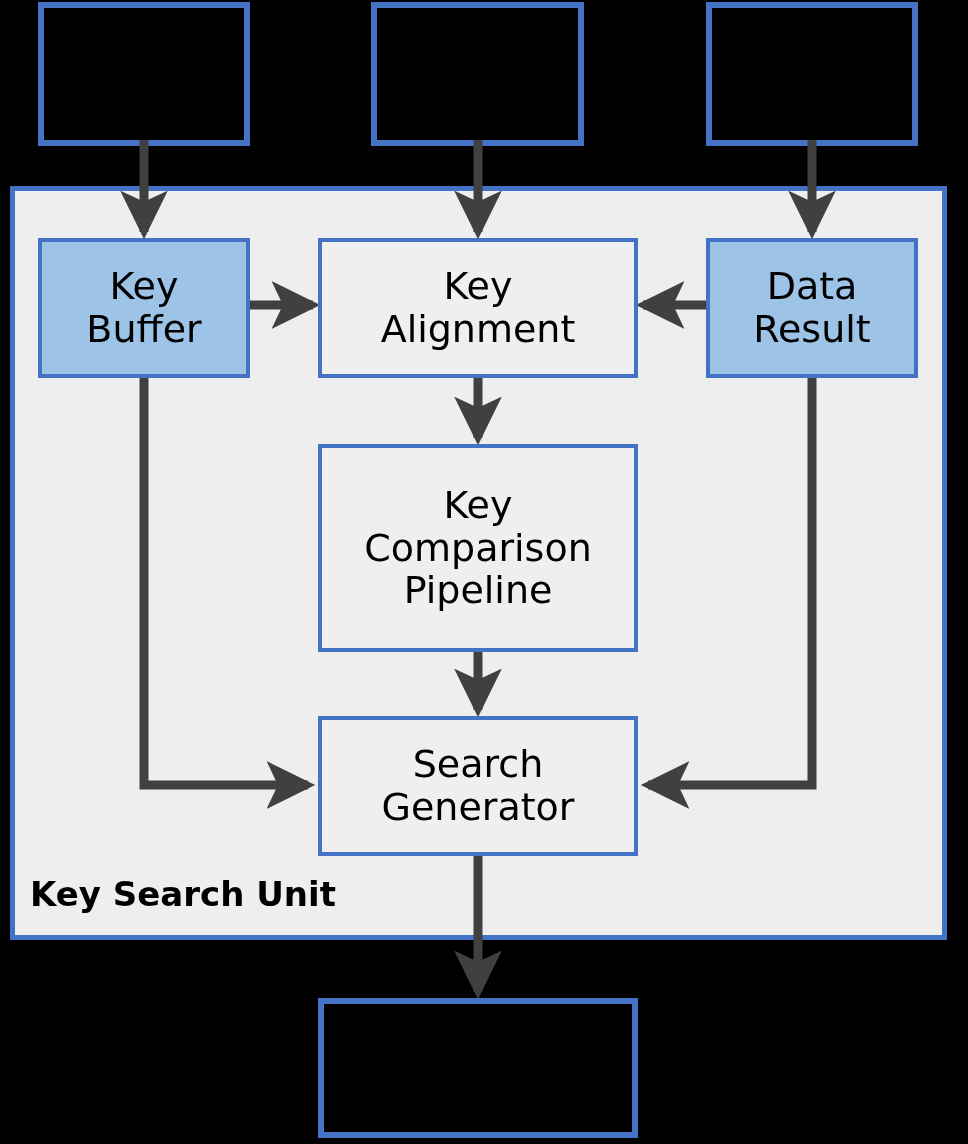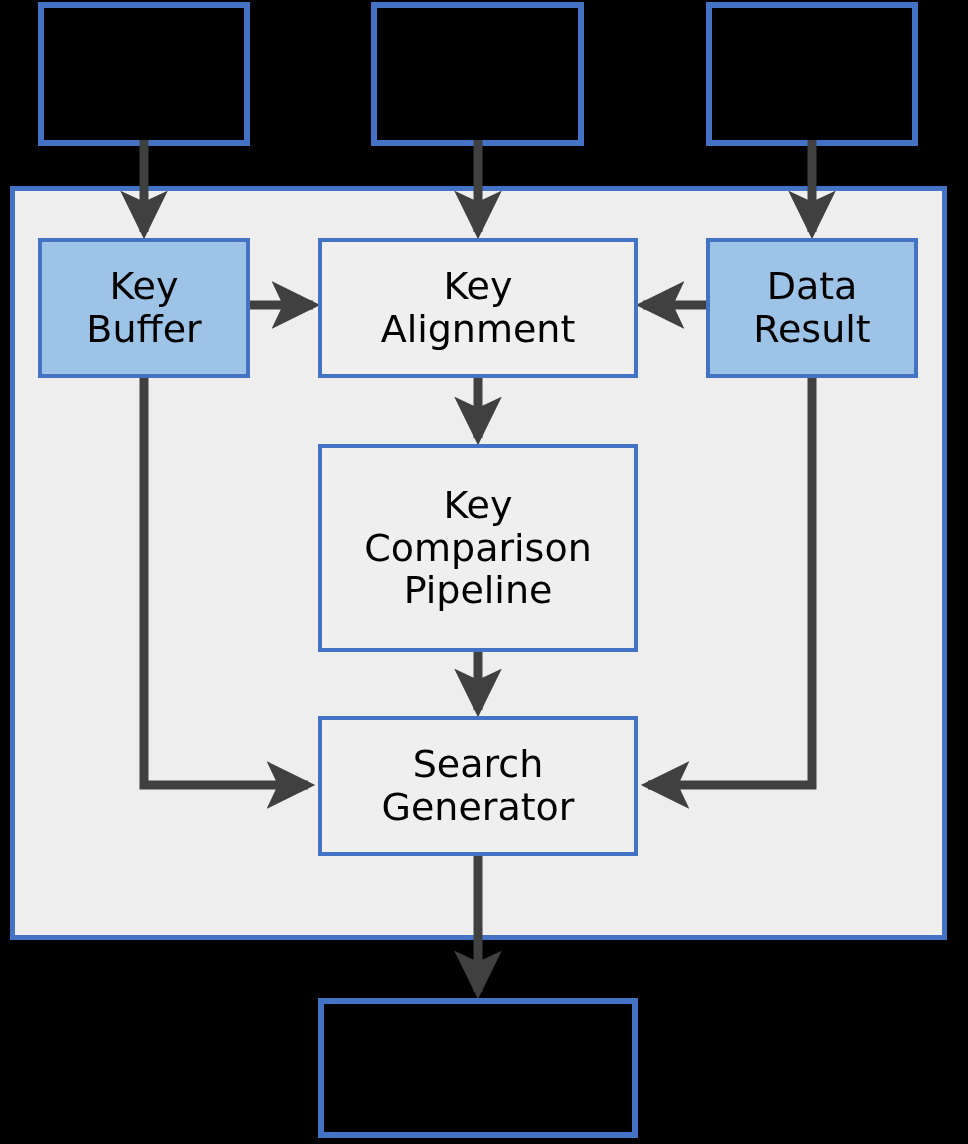--- a/index.html
+++ b/index.html
@@ -136,18 +136,19 @@
     <span class="node-text">Key
 Comparison
 Pipeline</span>
   </div>
 
   <div class="node node-plain" style="left:318px; top:716px; width:320px; height:140px;">
     <span class="node-text">Search
 Generator</span>
   </div>
 
+  <div class="container-label" style="left:30px; top:874px;">Key Search Unit</div>
 
   <div class="node node-ext" style="left:318px; top:998px; width:320px; height:140px;">
     <span class="node-text"></span>
   </div>
 
 </div>
 
 </body></html>

